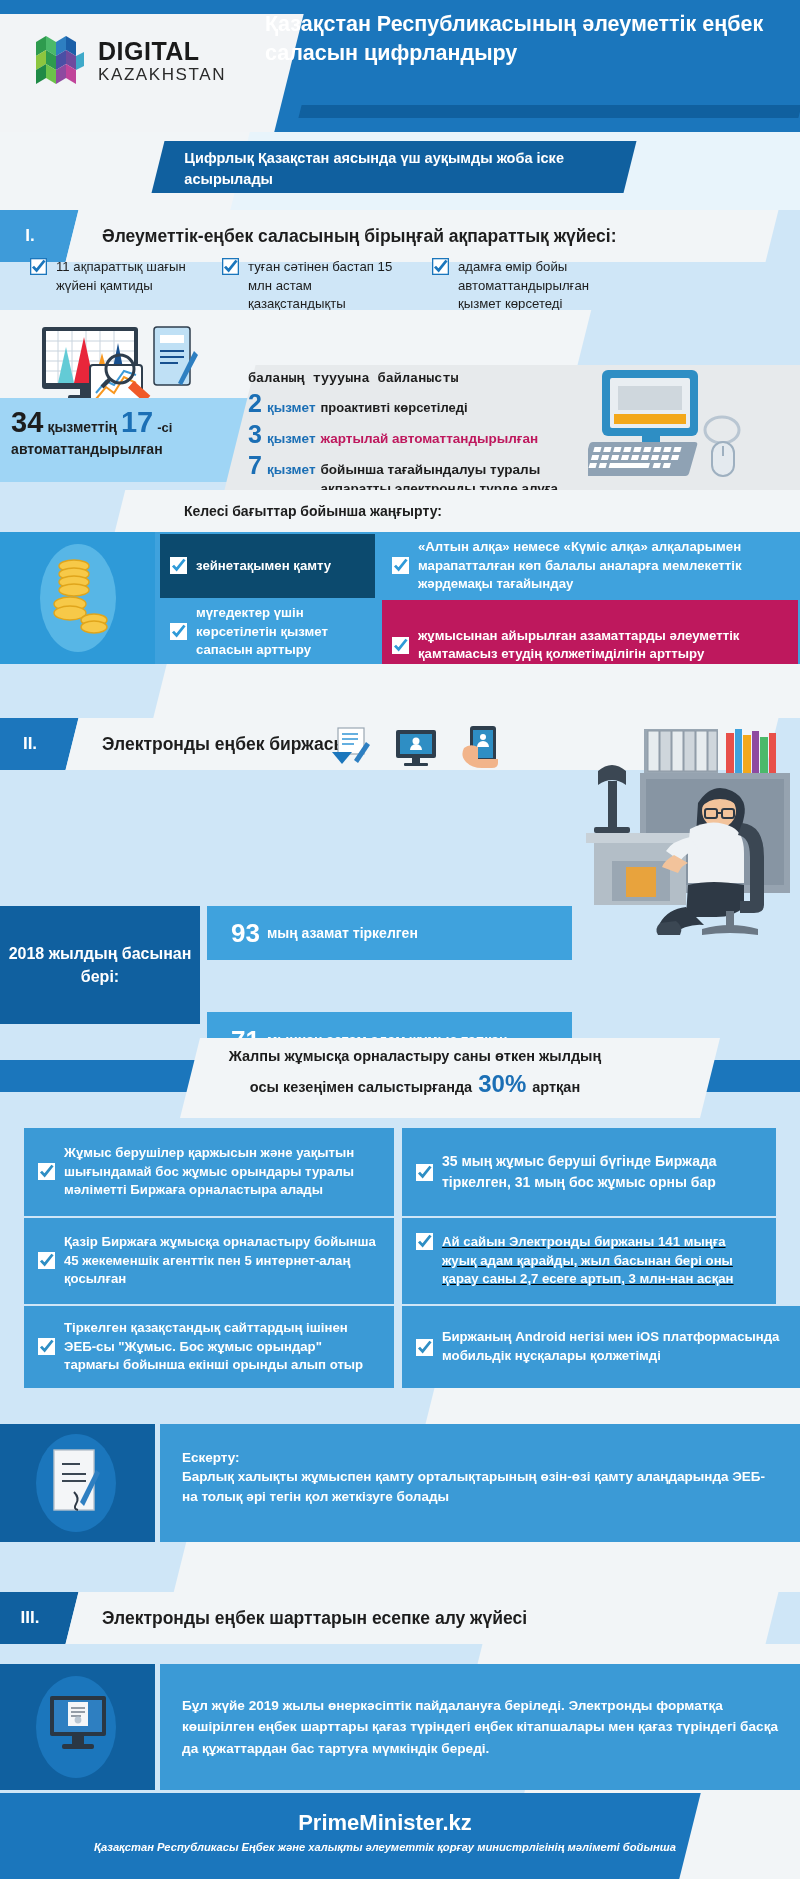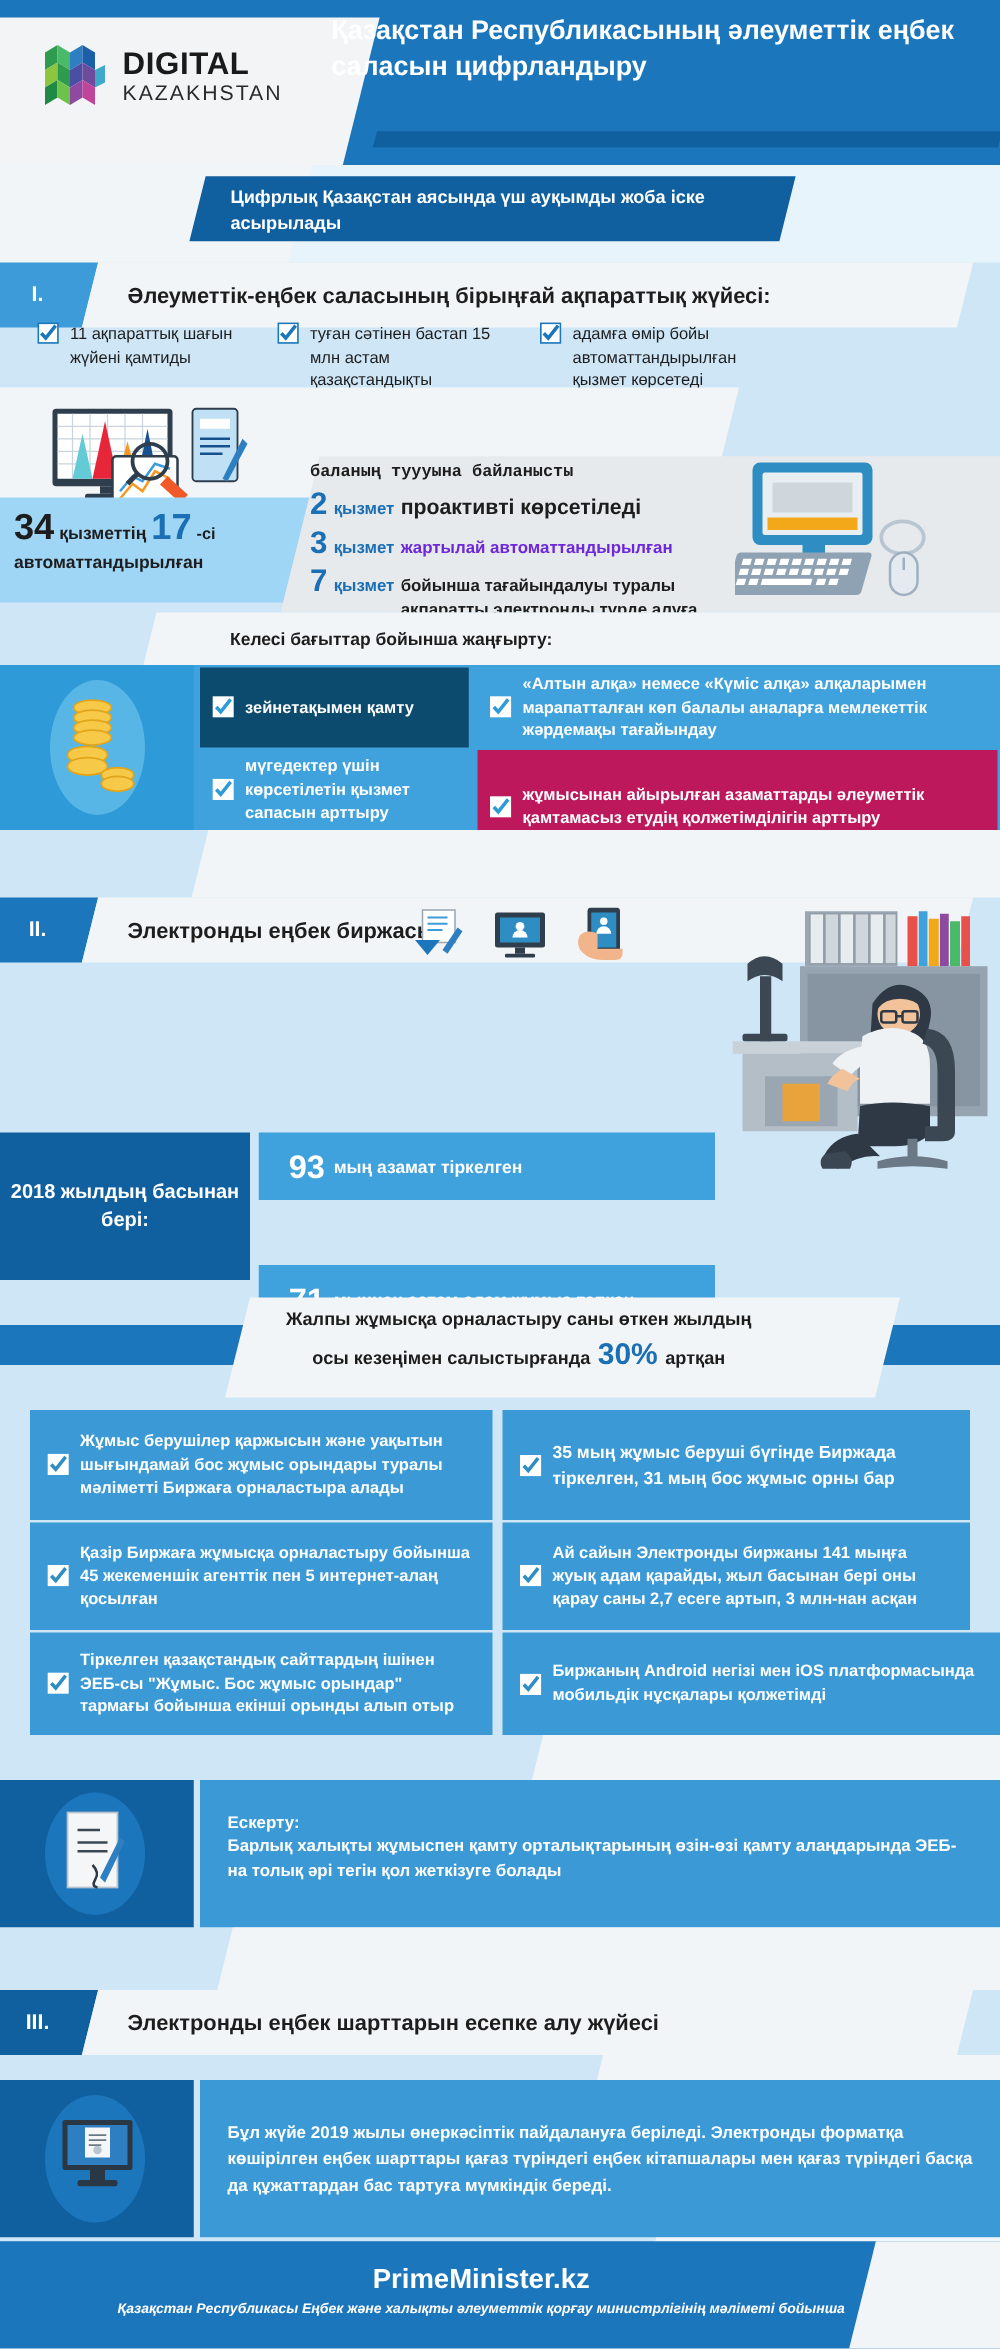--- a/index.html
+++ b/index.html
@@ -310,26 +310,26 @@
       <rect x="124" y="74" width="22" height="34" rx="11" fill="#e4eaef" stroke="#9eb0c0" stroke-width="2"></rect>
       <line x1="135" y1="78" x2="135" y2="88" stroke="#9eb0c0" stroke-width="2"></line>
     </svg>
   </div>
 
   <div class="abs" style="top:371px;left:248px;width:360px;">
     <div style="font-size:13.5px;font-weight:bold;color:#1d1d1d;font-family:Liberation Mono, monospace;">баланың туууына байланысты</div>
     <div style="display:flex;align-items:baseline;gap:5px;margin-top:3px;">
       <span style="font-size:25px;font-weight:bold;color:#1b6fb5;">2</span>
       <span style="font-size:13.5px;font-weight:bold;color:#1b6fb5;">қызмет</span>
-      <span style="font-size:17px;font-weight:bold;color:#1d1d1d;">проактивті көрсетіледі</span>
+      <span style="font-size:13px;font-weight:bold;color:#1d1d1d;">проактивті көрсетіледі</span>
     </div>
     <div style="display:flex;align-items:baseline;gap:5px;margin-top:2px;">
       <span style="font-size:25px;font-weight:bold;color:#1b6fb5;">3</span>
       <span style="font-size:13.5px;font-weight:bold;color:#1b6fb5;">қызмет</span>
-      <span style="font-size:13.5px;font-weight:bold;color:#6d28d9;">жартылай автоматтандырылған</span>
+      <span style="font-size:13.5px;font-weight:bold;color:#be185d;">жартылай автоматтандырылған</span>
     </div>
     <div style="display:flex;align-items:baseline;gap:5px;margin-top:2px;">
       <span style="font-size:25px;font-weight:bold;color:#1b6fb5;">7</span>
       <span style="font-size:13.5px;font-weight:bold;color:#1b6fb5;white-space:nowrap;">қызмет</span>
       <span style="font-size:13.5px;font-weight:bold;color:#1d1d1d;line-height:1.38;">бойынша тағайындалуы туралы ақпаратты электронды түрде алуға болады</span>
     </div>
   </div>
 
   <div class="abs" style="top:490px;left:0;width:800px;height:42px;background:#cfe6f7;"></div>
   <div class="abs" style="top:490px;left:120px;width:760px;height:42px;background:#f2f5f7;transform:skewX(-14deg);">
@@ -557,21 +557,21 @@
         <span class="chk">
           <svg width="17" height="17" viewBox="0 0 17 17">
               <rect x="0.5" y="0.5" width="16" height="16" fill="#fff" stroke="#fff" stroke-width="1.2"></rect>
               <path d="M3 8.6 L6.6 12.4 L14.5 2.5" fill="none" stroke="#2e8ec4" stroke-width="2.8"></path>
             </svg>
         </span>
         <span class="t wht" style="font-weight:bold;">Қазір Биржаға жұмысқа орналастыру бойынша 45 жекеменшік агенттік пен 5 интернет-алаң қосылған</span>
       </div>
     </div>
     <div class="abs" style="top:90px;left:378px;width:374px;height:86px;background:#3b9ad6;display:flex;align-items:center;padding:0 14px;">
-      <div class="ci" style="align-items:center;">
+      <div class="ci" style="text-decoration:underline;">
         <span class="chk">
           <svg width="17" height="17" viewBox="0 0 17 17">
               <rect x="0.5" y="0.5" width="16" height="16" fill="#fff" stroke="#fff" stroke-width="1.2"></rect>
               <path d="M3 8.6 L6.6 12.4 L14.5 2.5" fill="none" stroke="#2e8ec4" stroke-width="2.8"></path>
             </svg>
         </span>
         <span class="t wht" style="font-weight:bold;">Ай сайын Электронды биржаны 141 мыңға жуық адам қарайды, жыл басынан бері оны қарау саны 2,7 есеге артып, 3 млн-нан асқан</span>
       </div>
     </div>
     <div class="abs" style="top:178px;left:0;width:370px;height:82px;background:#3b9ad6;display:flex;align-items:center;padding:0 14px;">

